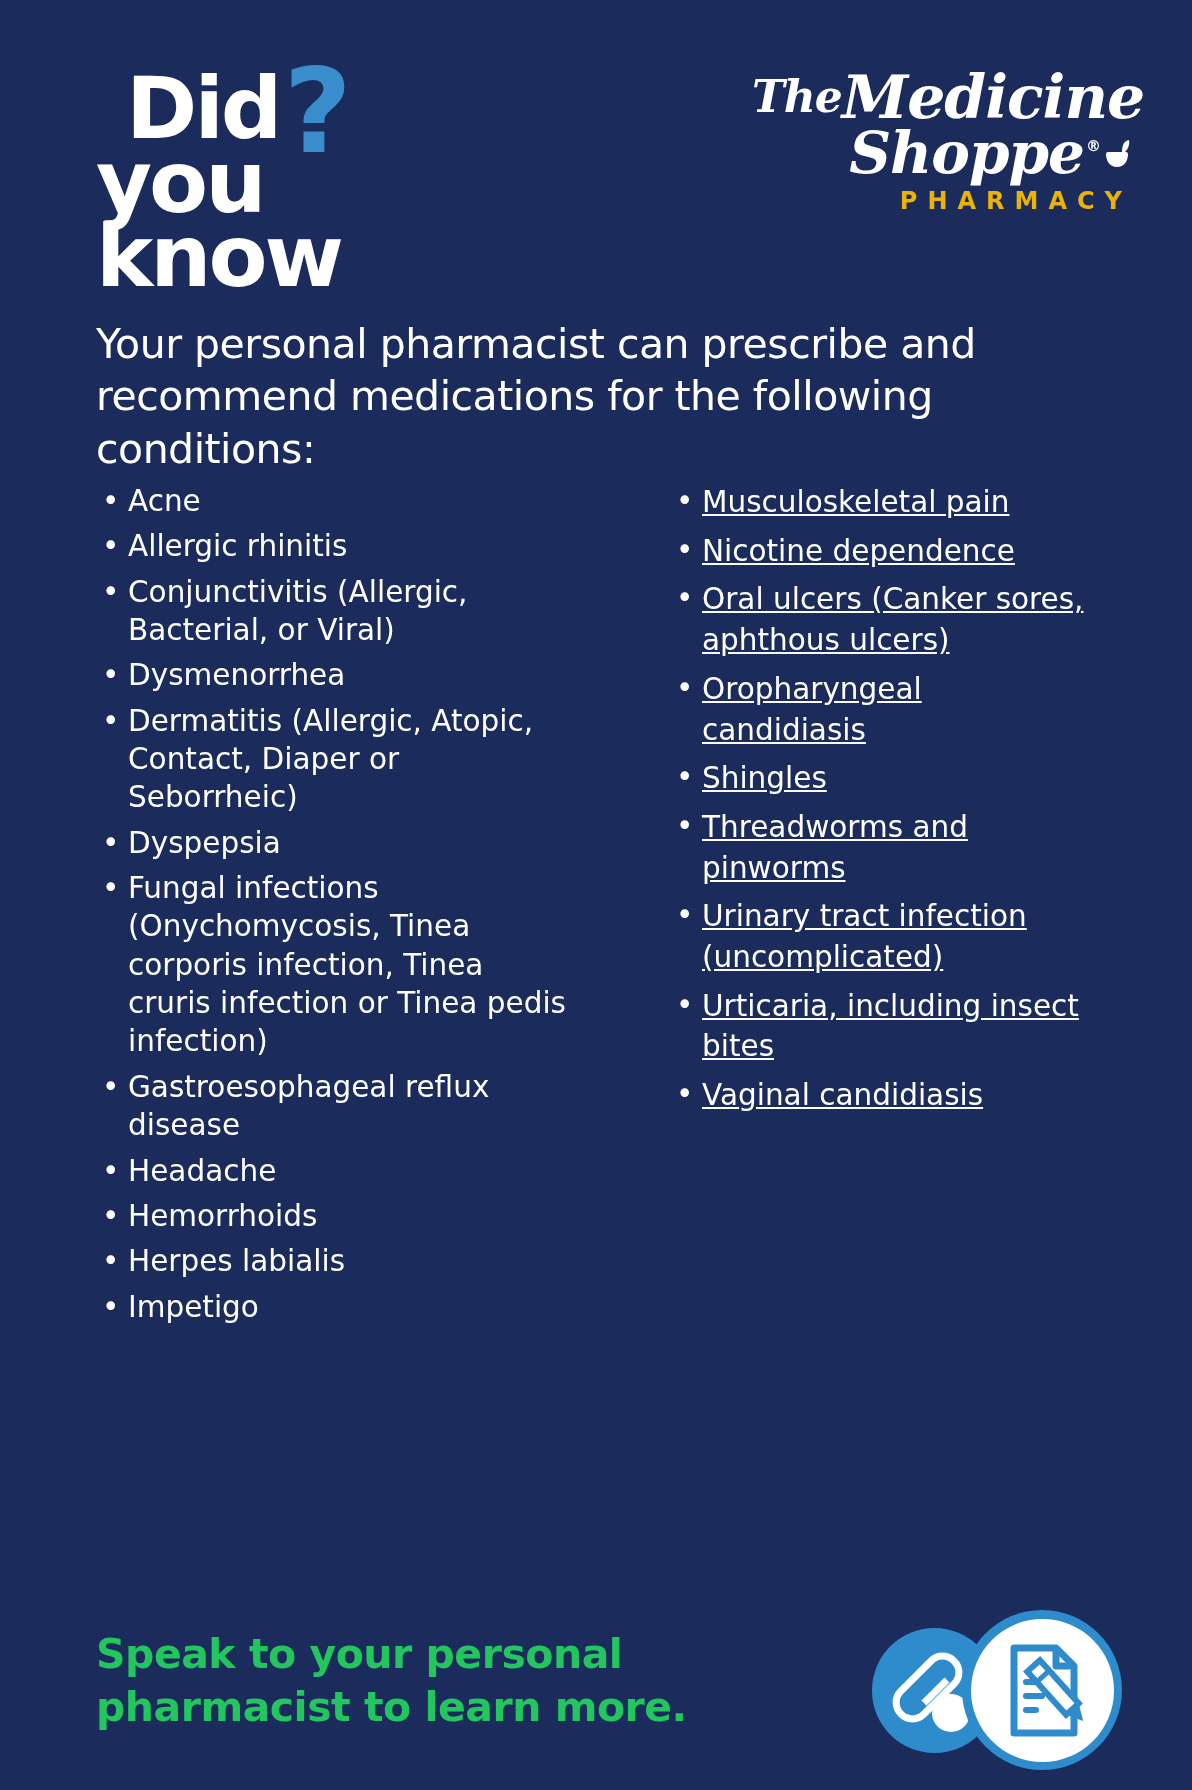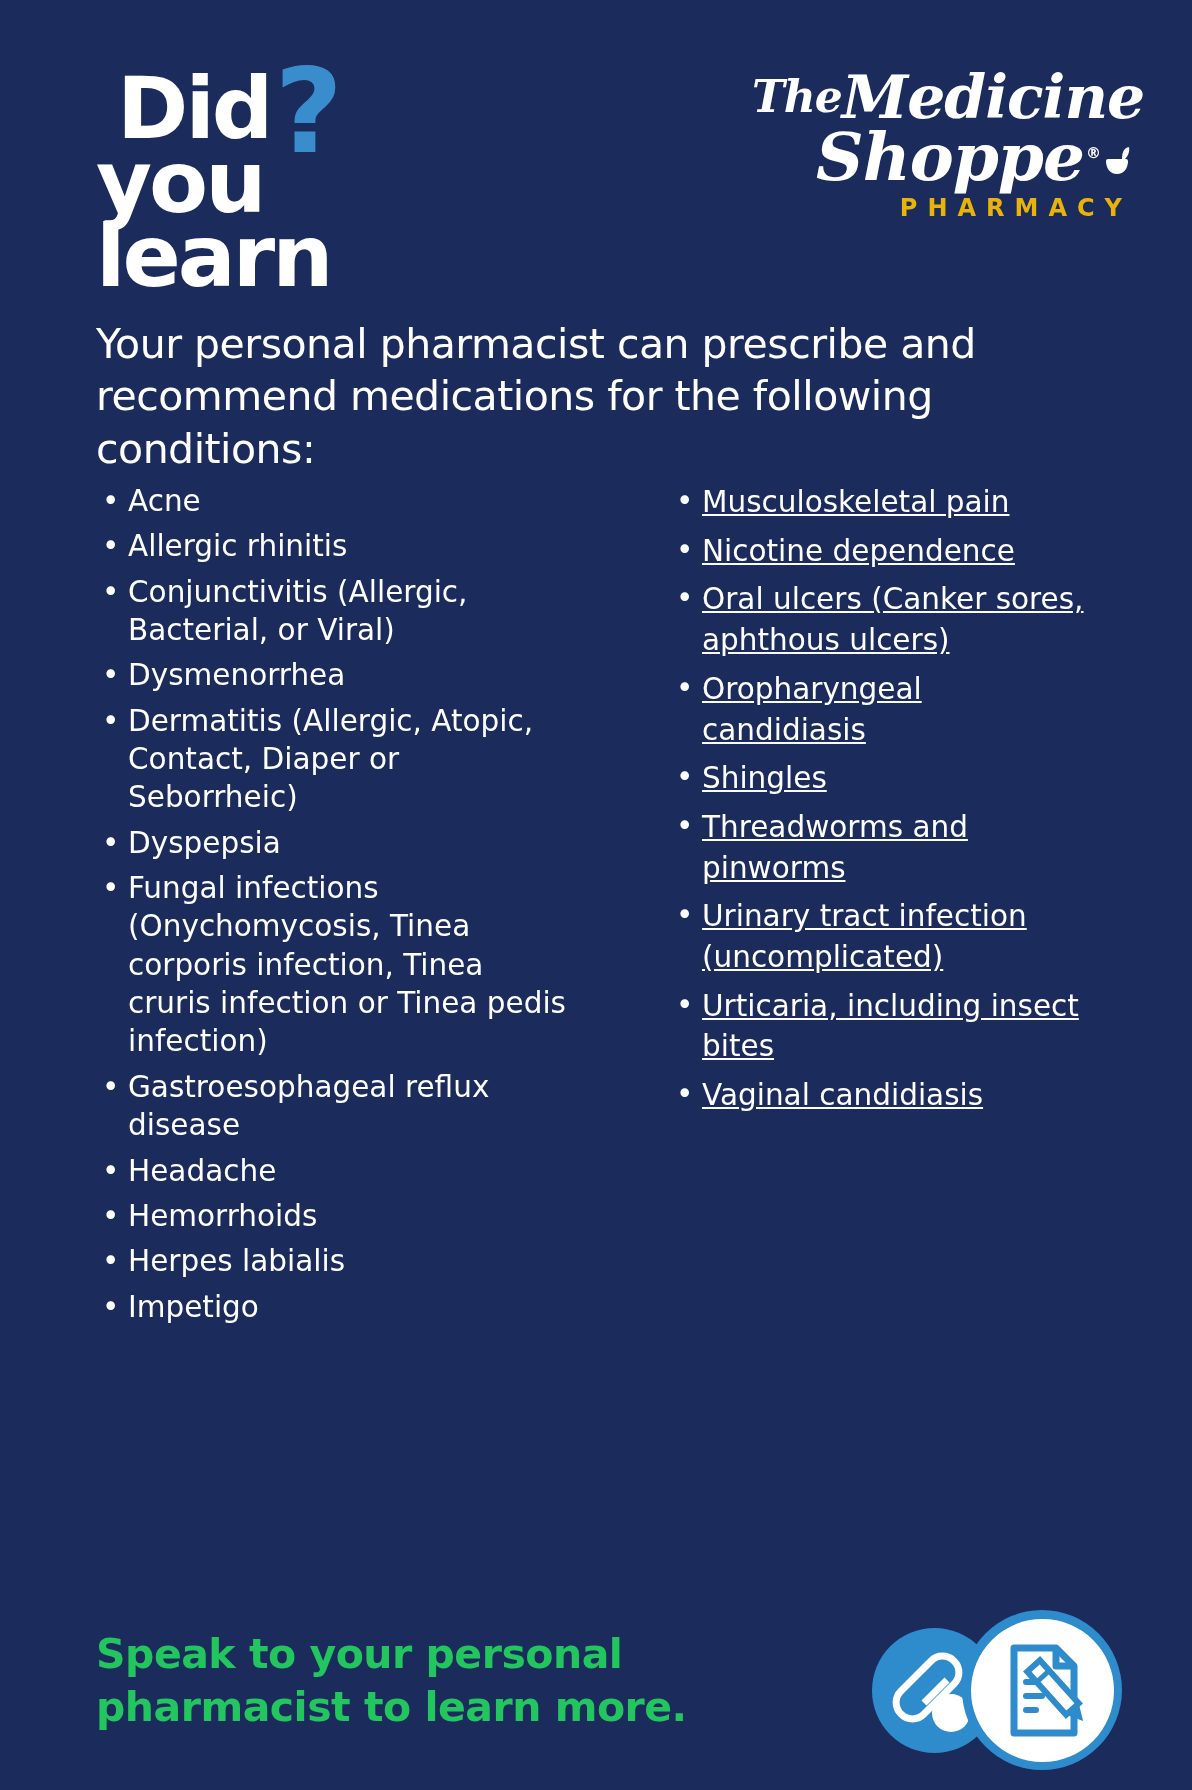--- a/index.html
+++ b/index.html
@@ -18,21 +18,21 @@
   .didyouknow {
     position:absolute; left:96px; top:72px;
     font-family:"DejaVu Sans", sans-serif;
     font-weight:bold;
     font-size:86px;
     line-height:0.86;
     letter-spacing:-3px;
     color:#ffffff;
   }
   .dyk-line { display:block; white-space:nowrap; }
-  .dyk-line.l1 { margin-left:21px; }
+  .dyk-line.l1 { margin-left:30px; }
   .dyk-q {
     color:#3a8dcc;
     font-size:118px;
     line-height:0;
     position:relative;
     top:14px;
     left:4px;
     letter-spacing:-4px;
   }
 
@@ -54,21 +54,21 @@
     top:-6px;
   }
   .logo-shoppe-row {
     display:flex; align-items:flex-end; justify-content:flex-end;
     margin-top:2px;
   }
   .logo-shoppe {
     font-family:"DejaVu Serif", serif;
     font-style:italic;
     font-weight:bold;
-    font-size:66px;
+    font-size:58px;
     line-height:0.92;
     color:#ffffff;
     letter-spacing:-1px;
   }
   .logo-reg {
     font-family:"DejaVu Sans", sans-serif;
     font-style:normal;
     font-size:15px;
     font-weight:bold;
     position:relative;
@@ -156,21 +156,21 @@
   }
 </style>
 </head>
 <body>
 
 <div class="header">
 
   <div class="didyouknow">
     <span class="dyk-line l1"><span>Did</span><span class="dyk-q">?</span></span>
     <span class="dyk-line">you</span>
-    <span class="dyk-line">learn</span>
+    <span class="dyk-line">know</span>
   </div>
 
   <div class="logo">
     <div class="logo-the-med">
       <span class="logo-the">The</span><span>Medicine</span>
     </div>
     <div class="logo-shoppe-row">
       <span class="logo-shoppe">Shoppe</span>
       <span class="logo-reg">®</span>
       <span class="logo-mortar">

